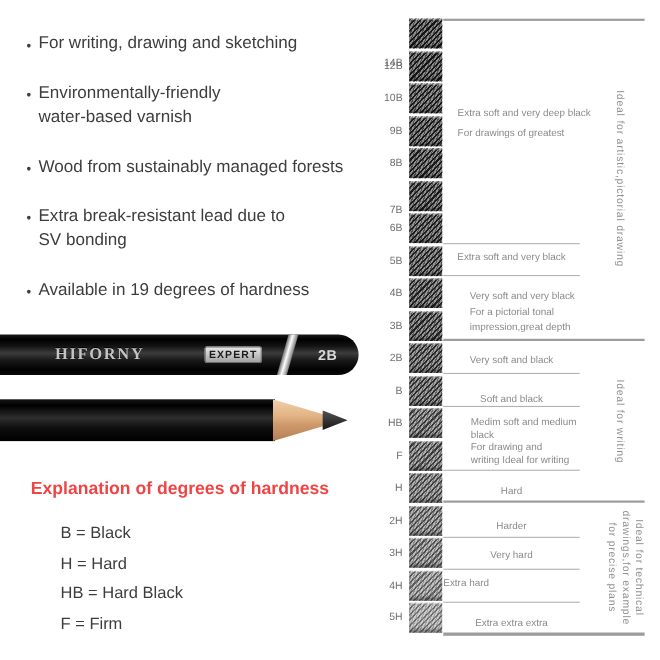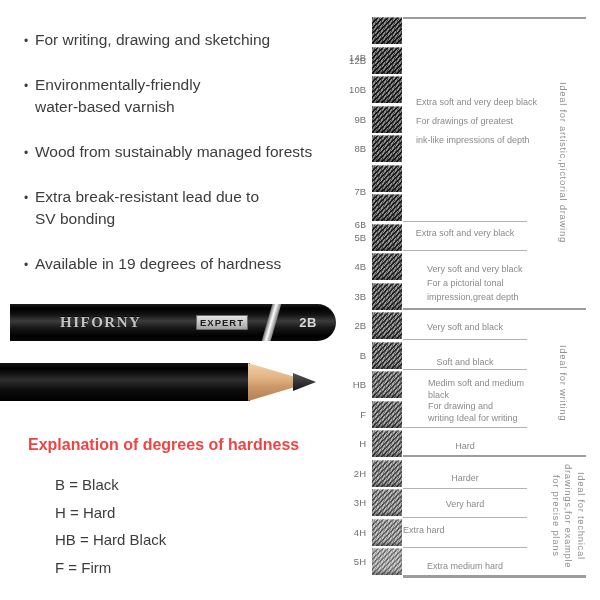--- a/index.html
+++ b/index.html
@@ -8,21 +8,21 @@
 
   
   .features{position:absolute;top:29px;left:24px;width:318px;list-style:none;margin:0;padding:0;
             color:#3d3d3d;font-size:15.5px;line-height:22px;}
   .features li{position:relative;padding-left:11px;margin-bottom:23px;}
   .features .bullet{position:absolute;left:0;top:1px;font-size:12px;color:#3d3d3d;}
   .ftxt{white-space:pre-line;}
 
   
   .pencil1{position:absolute;left:0;top:304px;width:326px;height:37px;border-radius:0 19px 19px 0;
-           background:linear-gradient(180deg,#1b1b1b 0%,#000 12%,#121212 28%,#3c3c3c 46%,#181818 64%,#000 88%,#0a0a0a 100%);margin-left:10px;}
+           background:linear-gradient(180deg,#1b1b1b 0%,#000 12%,#121212 28%,#3c3c3c 46%,#181818 64%,#000 88%,#0a0a0a 100%);}
   .brand{position:absolute;left:50px;top:0;height:37px;line-height:37px;
          font-family:"Liberation Serif",serif;font-weight:bold;font-size:15px;letter-spacing:1.5px;
          color:#c4c4c4;text-shadow:0 -1px 0 #000;}
   .badge{position:absolute;left:186px;top:11px;width:52px;height:15px;
          background:linear-gradient(180deg,#ececec,#9f9f9f);border-radius:2px;
          box-shadow:inset 0 0 0 1px #6b6b6b;color:#1c1c1c;font-size:9.5px;font-weight:bold;
          letter-spacing:1px;text-align:center;line-height:15px;}
   .ring{position:absolute;left:257px;top:0;width:9px;height:37px;
         background:linear-gradient(90deg,#6f6f6f,#fdfdfd 45%,#7a7a7a);transform:skewX(-16deg);}
   .grademark{position:absolute;left:281px;top:0;height:37px;line-height:37px;width:34px;text-align:center;
@@ -96,21 +96,21 @@
       <div class="grade-label" style="top: 55px;">12B</div>
       <div class="swatch" style="top: 47px; background: repeating-linear-gradient(135deg, rgba(12, 12, 12, 0.91) 0px, rgba(12, 12, 12, 0.91) 1.4px, transparent 1.4px, transparent 3.6px), repeating-linear-gradient(110deg, rgba(12, 12, 12, 0.53) 0px, rgba(12, 12, 12, 0.53) 1px, transparent 1px, transparent 2.5px) rgb(138, 138, 138);"></div>
       <div class="grade-label" style="top: 84px;">10B</div>
       <div class="swatch" style="top: 76px; background: repeating-linear-gradient(135deg, rgba(12, 12, 12, 0.89) 0px, rgba(12, 12, 12, 0.89) 1.4px, transparent 1.4px, transparent 3.6px), repeating-linear-gradient(110deg, rgba(12, 12, 12, 0.51) 0px, rgba(12, 12, 12, 0.51) 1px, transparent 1px, transparent 2.5px) rgb(141, 141, 141);"></div>
       <div class="grade-label" style="top: 114px;">9B</div>
       <div class="swatch" style="top: 106px; background: repeating-linear-gradient(135deg, rgba(12, 12, 12, 0.89) 0px, rgba(12, 12, 12, 0.89) 1.4px, transparent 1.4px, transparent 3.6px), repeating-linear-gradient(110deg, rgba(12, 12, 12, 0.51) 0px, rgba(12, 12, 12, 0.51) 1px, transparent 1px, transparent 2.5px) rgb(141, 141, 141);"></div>
       <div class="grade-label" style="top: 143px;">8B</div>
       <div class="swatch" style="top: 135px; background: repeating-linear-gradient(135deg, rgba(12, 12, 12, 0.88) 0px, rgba(12, 12, 12, 0.88) 1.4px, transparent 1.4px, transparent 3.6px), repeating-linear-gradient(110deg, rgba(12, 12, 12, 0.51) 0px, rgba(12, 12, 12, 0.51) 1px, transparent 1px, transparent 2.5px) rgb(143, 143, 143);"></div>
       <div class="grade-label" style="top: 186px;">7B</div>
       <div class="swatch" style="top: 165px; background: repeating-linear-gradient(135deg, rgba(12, 12, 12, 0.86) 0px, rgba(12, 12, 12, 0.86) 1.4px, transparent 1.4px, transparent 3.6px), repeating-linear-gradient(110deg, rgba(12, 12, 12, 0.5) 0px, rgba(12, 12, 12, 0.5) 1px, transparent 1px, transparent 2.5px) rgb(144, 144, 144);"></div>
-      <div class="grade-label" style="top: 220px; font-family: Liberation Mono, monospace;">6B</div>
+      <div class="grade-label" style="top: 202px;">6B</div>
       <div class="swatch" style="top: 194px; background: repeating-linear-gradient(135deg, rgba(12, 12, 12, 0.86) 0px, rgba(12, 12, 12, 0.86) 1.4px, transparent 1.4px, transparent 3.6px), repeating-linear-gradient(110deg, rgba(12, 12, 12, 0.5) 0px, rgba(12, 12, 12, 0.5) 1px, transparent 1px, transparent 2.5px) rgb(144, 144, 144);"></div>
       <div class="grade-label" style="top: 232px;">5B</div>
       <div class="swatch" style="top: 224px; background: repeating-linear-gradient(135deg, rgba(12, 12, 12, 0.84) 0px, rgba(12, 12, 12, 0.84) 1.4px, transparent 1.4px, transparent 3.6px), repeating-linear-gradient(110deg, rgba(12, 12, 12, 0.48) 0px, rgba(12, 12, 12, 0.48) 1px, transparent 1px, transparent 2.5px) rgb(147, 147, 147);"></div>
       <div class="grade-label" style="top: 261px;">4B</div>
       <div class="swatch" style="top: 253px; background: repeating-linear-gradient(135deg, rgba(12, 12, 12, 0.81) 0px, rgba(12, 12, 12, 0.81) 1.4px, transparent 1.4px, transparent 3.6px), repeating-linear-gradient(110deg, rgba(12, 12, 12, 0.47) 0px, rgba(12, 12, 12, 0.47) 1px, transparent 1px, transparent 2.5px) rgb(150, 150, 150);"></div>
       <div class="grade-label" style="top: 291px;">3B</div>
       <div class="swatch" style="top: 283px; background: repeating-linear-gradient(135deg, rgba(12, 12, 12, 0.8) 0px, rgba(12, 12, 12, 0.8) 1.4px, transparent 1.4px, transparent 3.6px), repeating-linear-gradient(110deg, rgba(12, 12, 12, 0.46) 0px, rgba(12, 12, 12, 0.46) 1px, transparent 1px, transparent 2.5px) rgb(152, 152, 152);"></div>
       <div class="grade-label" style="top: 320px;">2B</div>
       <div class="swatch" style="top: 312px; background: repeating-linear-gradient(135deg, rgba(12, 12, 12, 0.77) 0px, rgba(12, 12, 12, 0.77) 1.4px, transparent 1.4px, transparent 3.6px), repeating-linear-gradient(110deg, rgba(12, 12, 12, 0.44) 0px, rgba(12, 12, 12, 0.44) 1px, transparent 1px, transparent 2.5px) rgb(156, 156, 156);"></div>
       <div class="grade-label" style="top: 350px;">B</div>
@@ -137,21 +137,20 @@
       <div class="divider" style="top: 369px; width: 124px; height: 1px; background: rgb(178, 178, 178);"></div>
       <div class="divider" style="top: 427px; width: 124px; height: 1px; background: rgb(178, 178, 178);"></div>
       <div class="divider" style="top: 455px; width: 183px; height: 2px; background: rgb(156, 156, 156);"></div>
       <div class="divider" style="top: 488px; width: 124px; height: 1px; background: rgb(178, 178, 178);"></div>
       <div class="divider" style="top: 517px; width: 124px; height: 1px; background: rgb(178, 178, 178);"></div>
       <div class="divider" style="top: 547px; width: 124px; height: 1px; background: rgb(178, 178, 178);"></div>
       <div class="divider" style="top: 575px; width: 183px; height: 3px; background: rgb(156, 156, 156);"></div>
       <div class="desc" style="left: 416px; top: 93px; line-height: 19px; width: auto; text-align: left;">
         <div>Extra soft and very deep black</div>
         <div>For drawings of greatest</div>
-        <div>ink-like impressions of depth</div>
       </div>
       <div class="desc" style="left: 403px; top: 227px; line-height: 12px; width: 124px; text-align: center;">
         <div>Extra soft and very black</div>
       </div>
       <div class="desc" style="left: 427px; top: 262px; line-height: 14px; width: auto; text-align: left;">
         <div>Very soft and very black</div>
         <div>For a pictorial tonal</div>
         <div>impression,great depth</div>
       </div>
       <div class="desc" style="left: 403px; top: 356px; line-height: 12px; width: 124px; text-align: center;">
@@ -172,21 +171,21 @@
       <div class="desc" style="left: 403px; top: 472px; line-height: 12px; width: 124px; text-align: center;">
         <div>Harder</div>
       </div>
       <div class="desc" style="left: 403px; top: 498px; line-height: 12px; width: 124px; text-align: center;">
         <div>Very hard</div>
       </div>
       <div class="desc" style="left: 403px; top: 524px; line-height: 12px; width: 124px; text-align: left;">
         <div>Extra hard</div>
       </div>
       <div class="desc" style="left: 403px; top: 560px; line-height: 12px; width: 124px; text-align: center;">
-        <div>Extra medium hard</div>
+        <div>Extra extra extra</div>
       </div>
       <div class="section-label" style="left: 556px; top: 20px; height: 284px;">Ideal for artistic,pictorial drawing</div>
       <div class="section-label" style="left: 556px; top: 312px; height: 142px;">Ideal for writing</div>
       <div class="section-label" style="left: 549px; top: 457px; height: 118px;">Ideal for technical
 drawings,for example
 for precise plans</div>
     </div>
 </div>
 
 </body></html>

